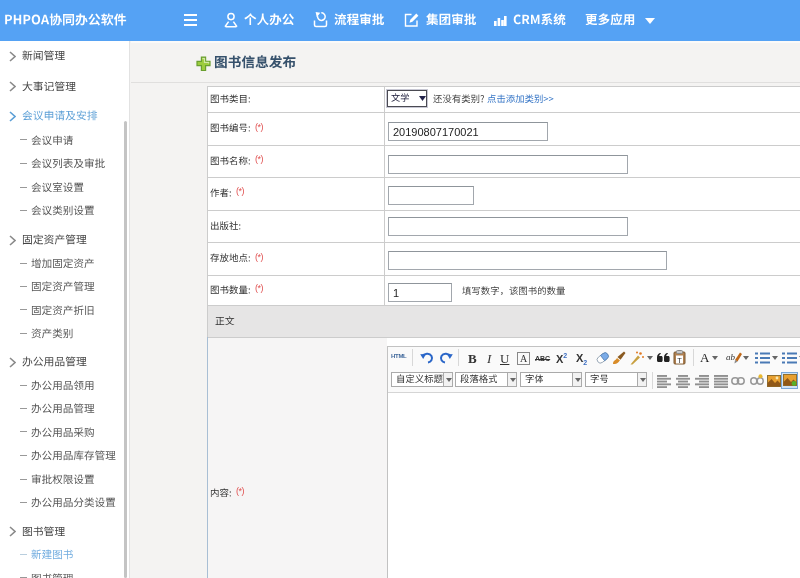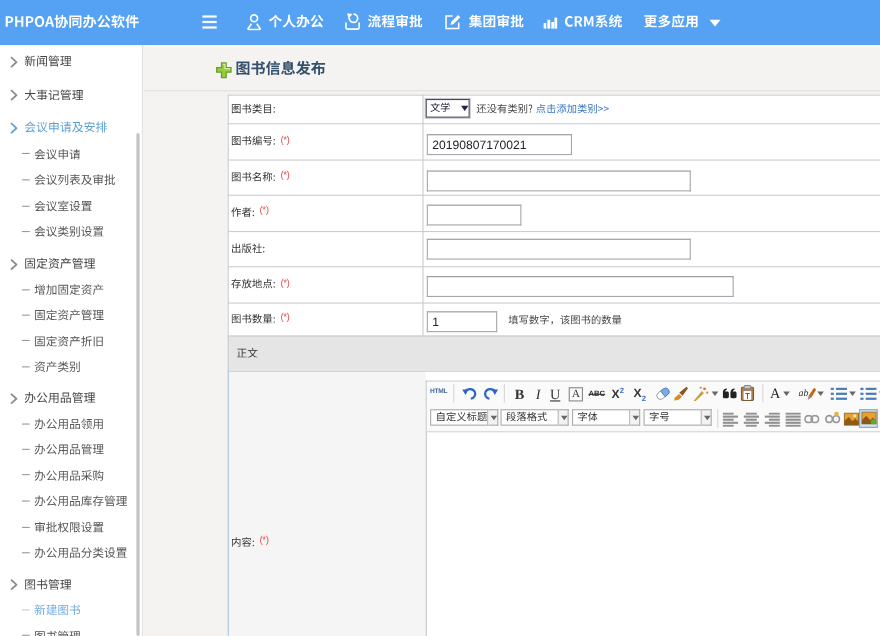--- a/index.html
+++ b/index.html
@@ -628,21 +628,21 @@
       <use href="#r59" x="0"></use>
       <use href="#r71" x="1000"></use>
       <use href="#r72" x="2000"></use>
       <use href="#r28" x="3000"></use>
       <use href="#r21" x="4000"></use>
       <use href="#r22" x="5000"></use>
       <use href="#r73" x="6000"></use>
       <use href="#r73" x="6555"></use>
     </g>
   </svg>
-<div class="t inp" style="left:388px;top:122px;width:132px;height:19px">
+<div class="t inp" style="left:388px;top:122px;width:160px;height:19px">
     <span class="iv">20190807170021</span>
   </div>
 <div class="t inp" style="left:388px;top:155px;width:240px;height:19px"></div>
 <div class="t inp" style="left:388px;top:186px;width:86px;height:19px"></div>
 <div class="t inp" style="left:388px;top:217px;width:240px;height:19px"></div>
 <div class="t inp" style="left:388px;top:251px;width:279px;height:19px"></div>
 <div class="t inp" style="left:388px;top:283px;width:64px;height:19px">
     <span class="iv">1</span>
   </div>
 <svg class="t " style="left:462px;top:285.7px" width="103.4" height="9.4" viewBox="0 0 11000 1000" preserveAspectRatio="none">

